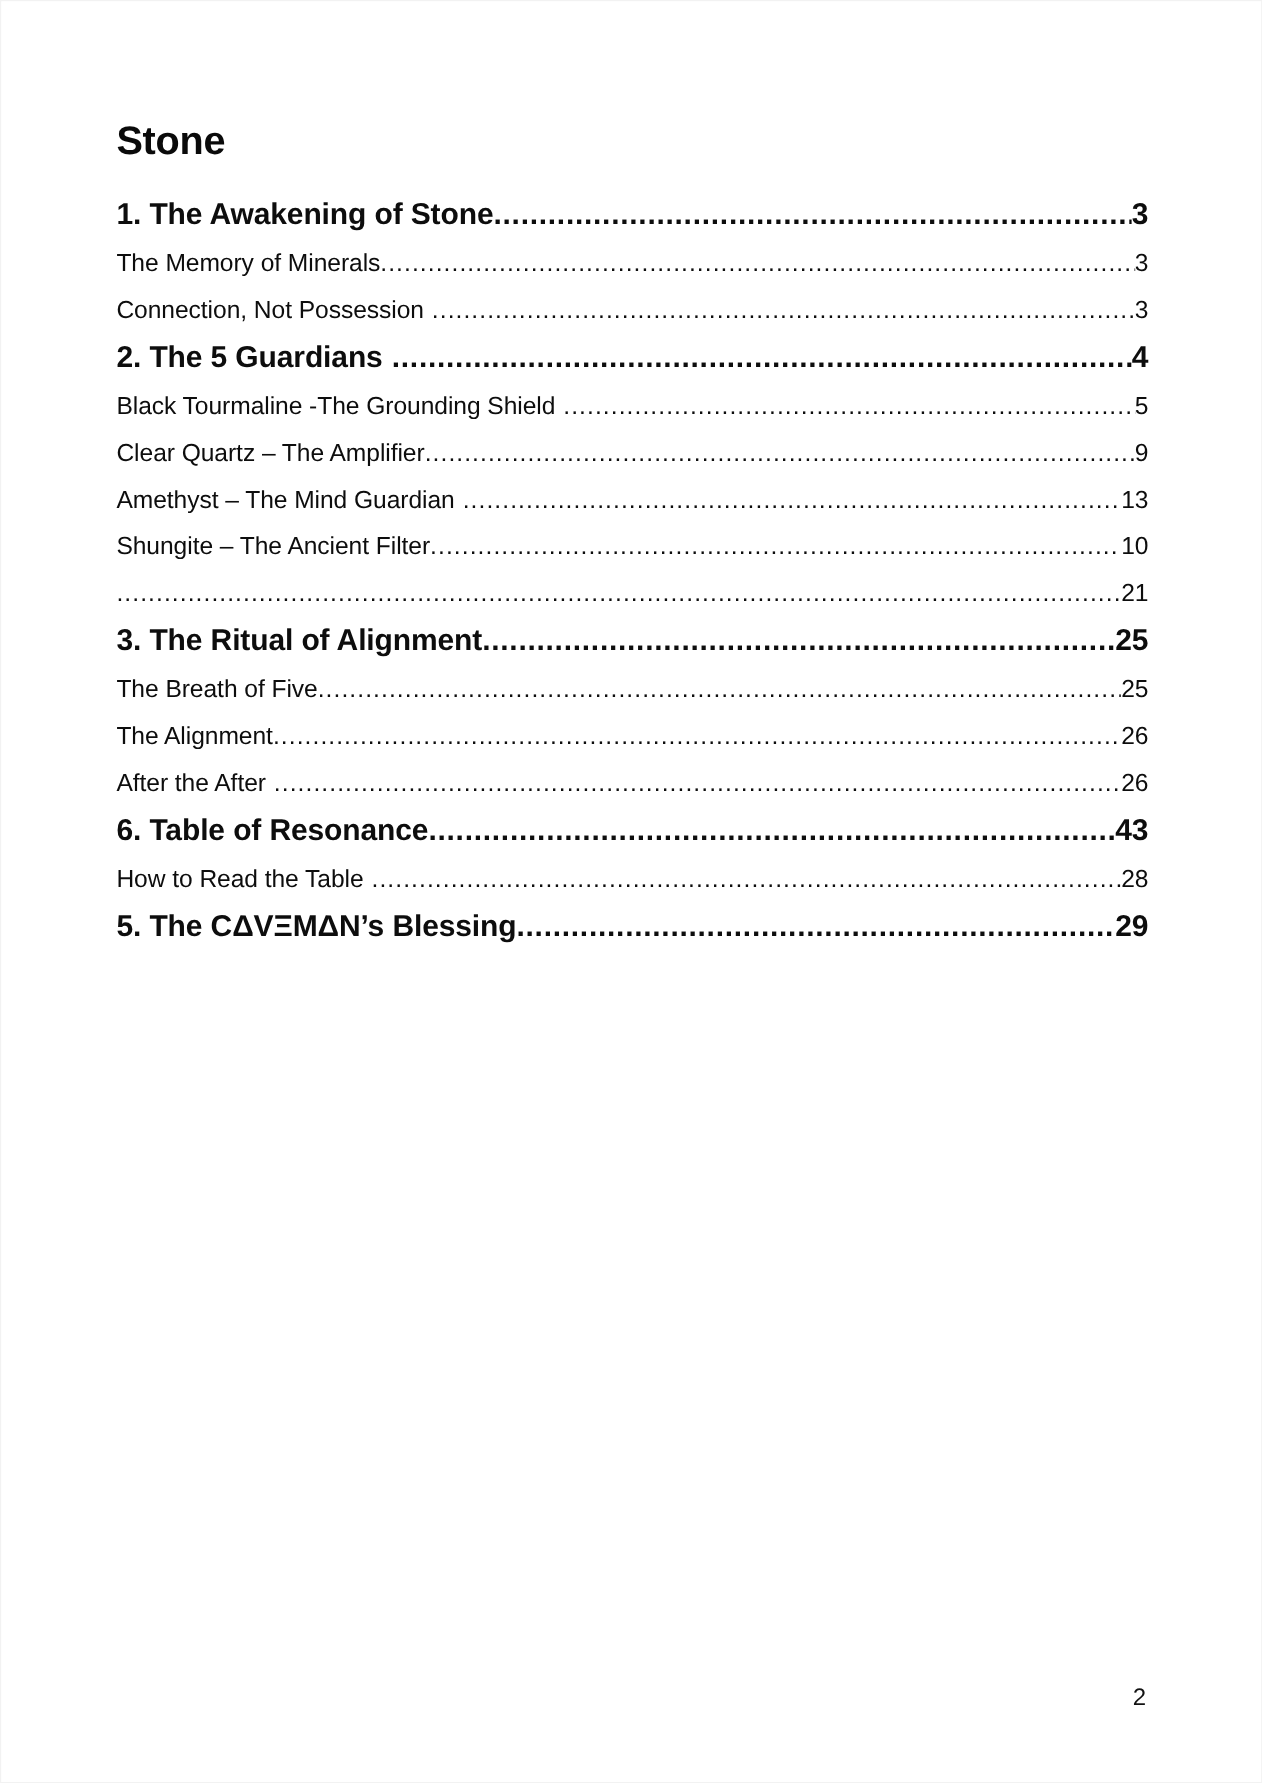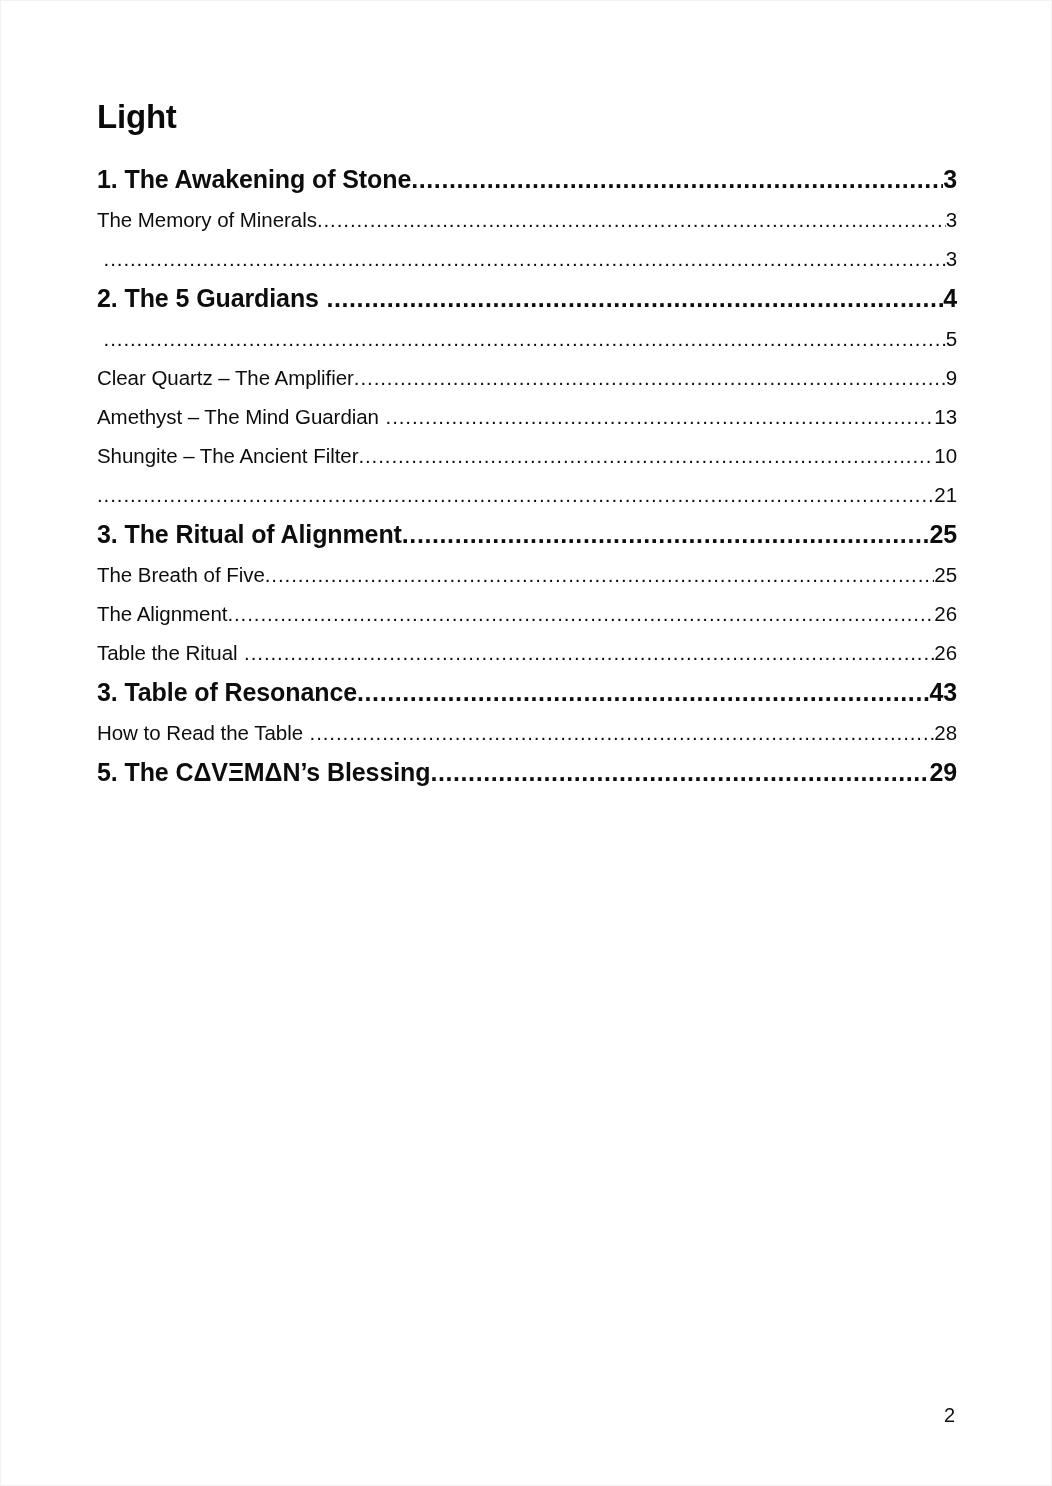--- a/index.html
+++ b/index.html
@@ -95,43 +95,45 @@
     text-align: right;
   }
 </style>
 </head>
 <body>
 
 <div class="page">
 
   <div class="content">
 
-    <h1 class="doc-title">Light</h1>
+    <h1 class="doc-title">Stone</h1>
 
     <div class="toc" id="toc-list">
         <div class="toc-entry lvl1">
           <span class="label">1. The Awakening of Stone</span>
           <span class="leader" aria-hidden="true">...................................................................................................................................................................................</span>
           <span class="pageno">3</span>
         </div>
         <div class="toc-entry lvl2">
           <span class="label">The Memory of Minerals</span>
           <span class="leader" aria-hidden="true">...................................................................................................................................................................................</span>
           <span class="pageno">3</span>
         </div>
         <div class="toc-entry lvl2">
+          <span class="label">Connection, Not Possession</span>
           <span class="leader" aria-hidden="true">&nbsp;...................................................................................................................................................................................</span>
           <span class="pageno">3</span>
         </div>
         <div class="toc-entry lvl1">
           <span class="label">2. The 5 Guardians</span>
           <span class="leader" aria-hidden="true">&nbsp;...................................................................................................................................................................................</span>
           <span class="pageno">4</span>
         </div>
         <div class="toc-entry lvl2">
+          <span class="label">Black Tourmaline -The Grounding Shield</span>
           <span class="leader" aria-hidden="true">&nbsp;...................................................................................................................................................................................</span>
           <span class="pageno">5</span>
         </div>
         <div class="toc-entry lvl2">
           <span class="label">Clear Quartz – The Amplifier</span>
           <span class="leader" aria-hidden="true">...................................................................................................................................................................................</span>
           <span class="pageno">9</span>
         </div>
         <div class="toc-entry lvl2">
           <span class="label">Amethyst – The Mind Guardian</span>
@@ -156,26 +158,26 @@
           <span class="label">The Breath of Five</span>
           <span class="leader" aria-hidden="true">...................................................................................................................................................................................</span>
           <span class="pageno">25</span>
         </div>
         <div class="toc-entry lvl2">
           <span class="label">The Alignment</span>
           <span class="leader" aria-hidden="true">...................................................................................................................................................................................</span>
           <span class="pageno">26</span>
         </div>
         <div class="toc-entry lvl2">
-          <span class="label">Table the Ritual</span>
+          <span class="label">After the After</span>
           <span class="leader" aria-hidden="true">&nbsp;...................................................................................................................................................................................</span>
           <span class="pageno">26</span>
         </div>
         <div class="toc-entry lvl1">
-          <span class="label">3. Table of Resonance</span>
+          <span class="label">6. Table of Resonance</span>
           <span class="leader" aria-hidden="true">...................................................................................................................................................................................</span>
           <span class="pageno">43</span>
         </div>
         <div class="toc-entry lvl2">
           <span class="label">How to Read the Table</span>
           <span class="leader" aria-hidden="true">&nbsp;...................................................................................................................................................................................</span>
           <span class="pageno">28</span>
         </div>
         <div class="toc-entry lvl1">
           <span class="label">5. The CΔVΞMΔN’s Blessing</span>

